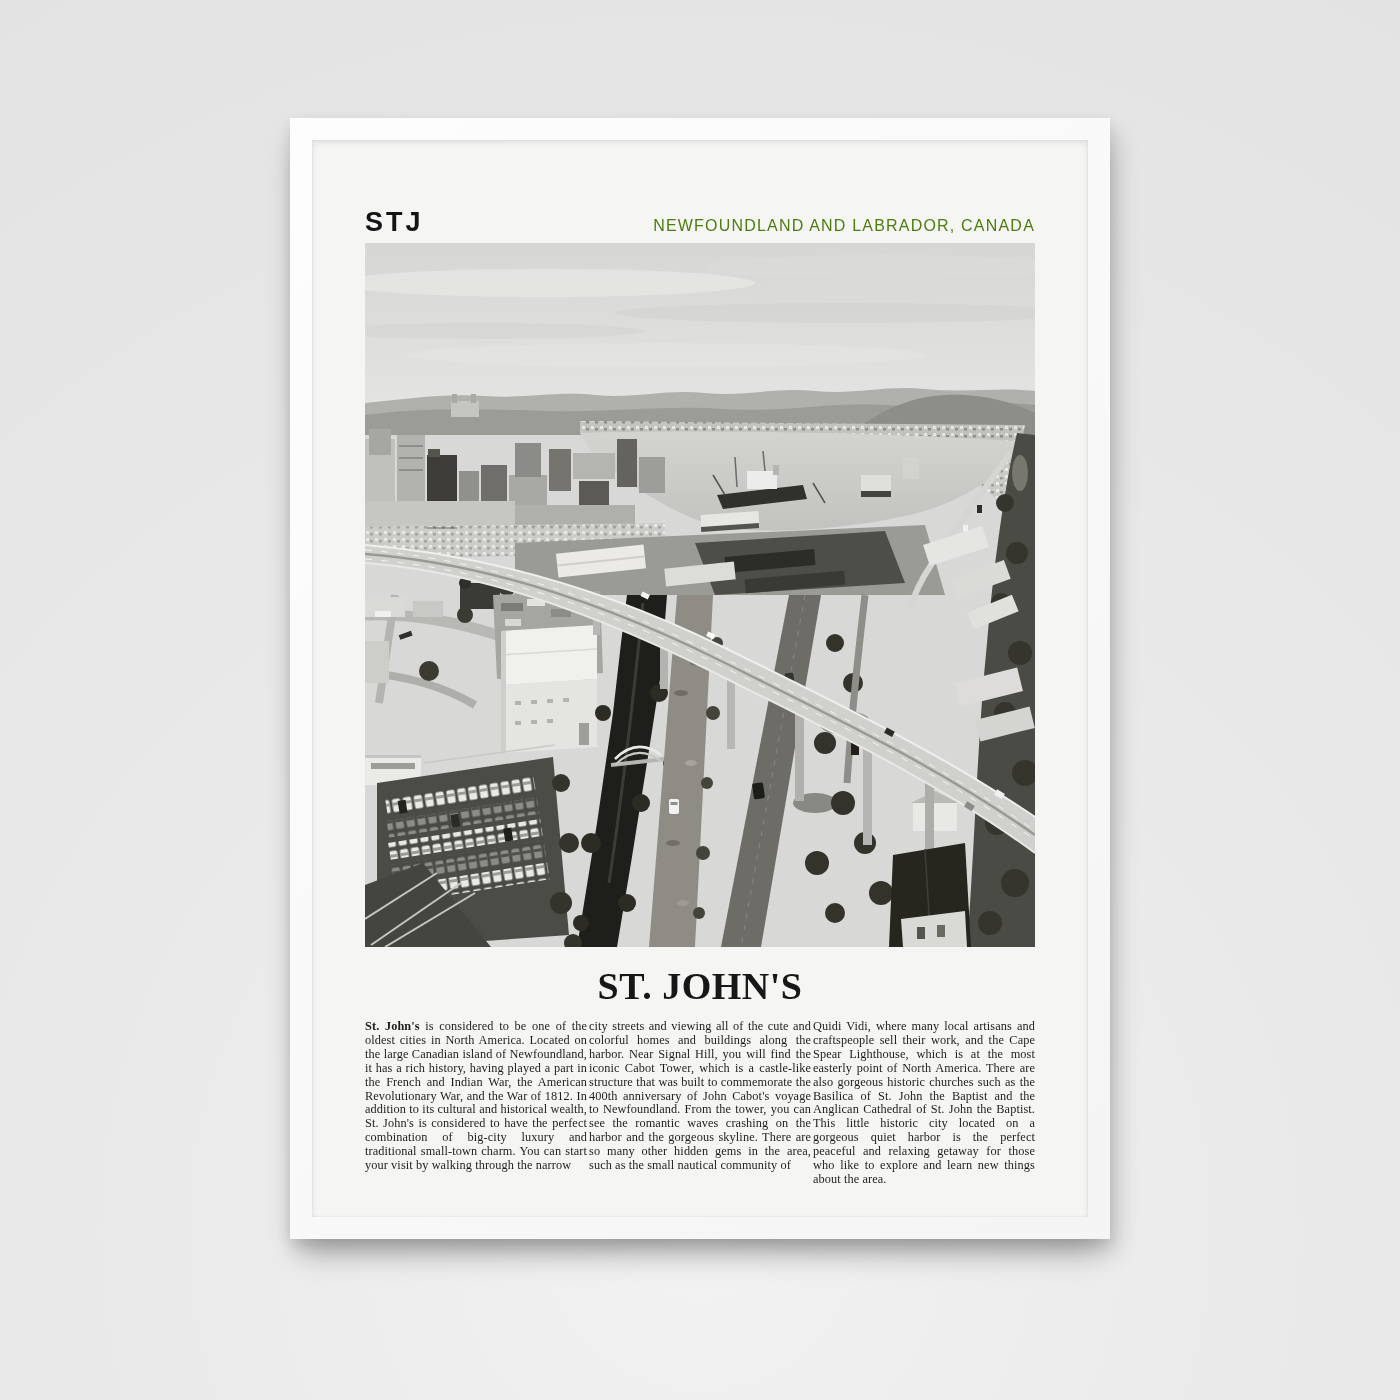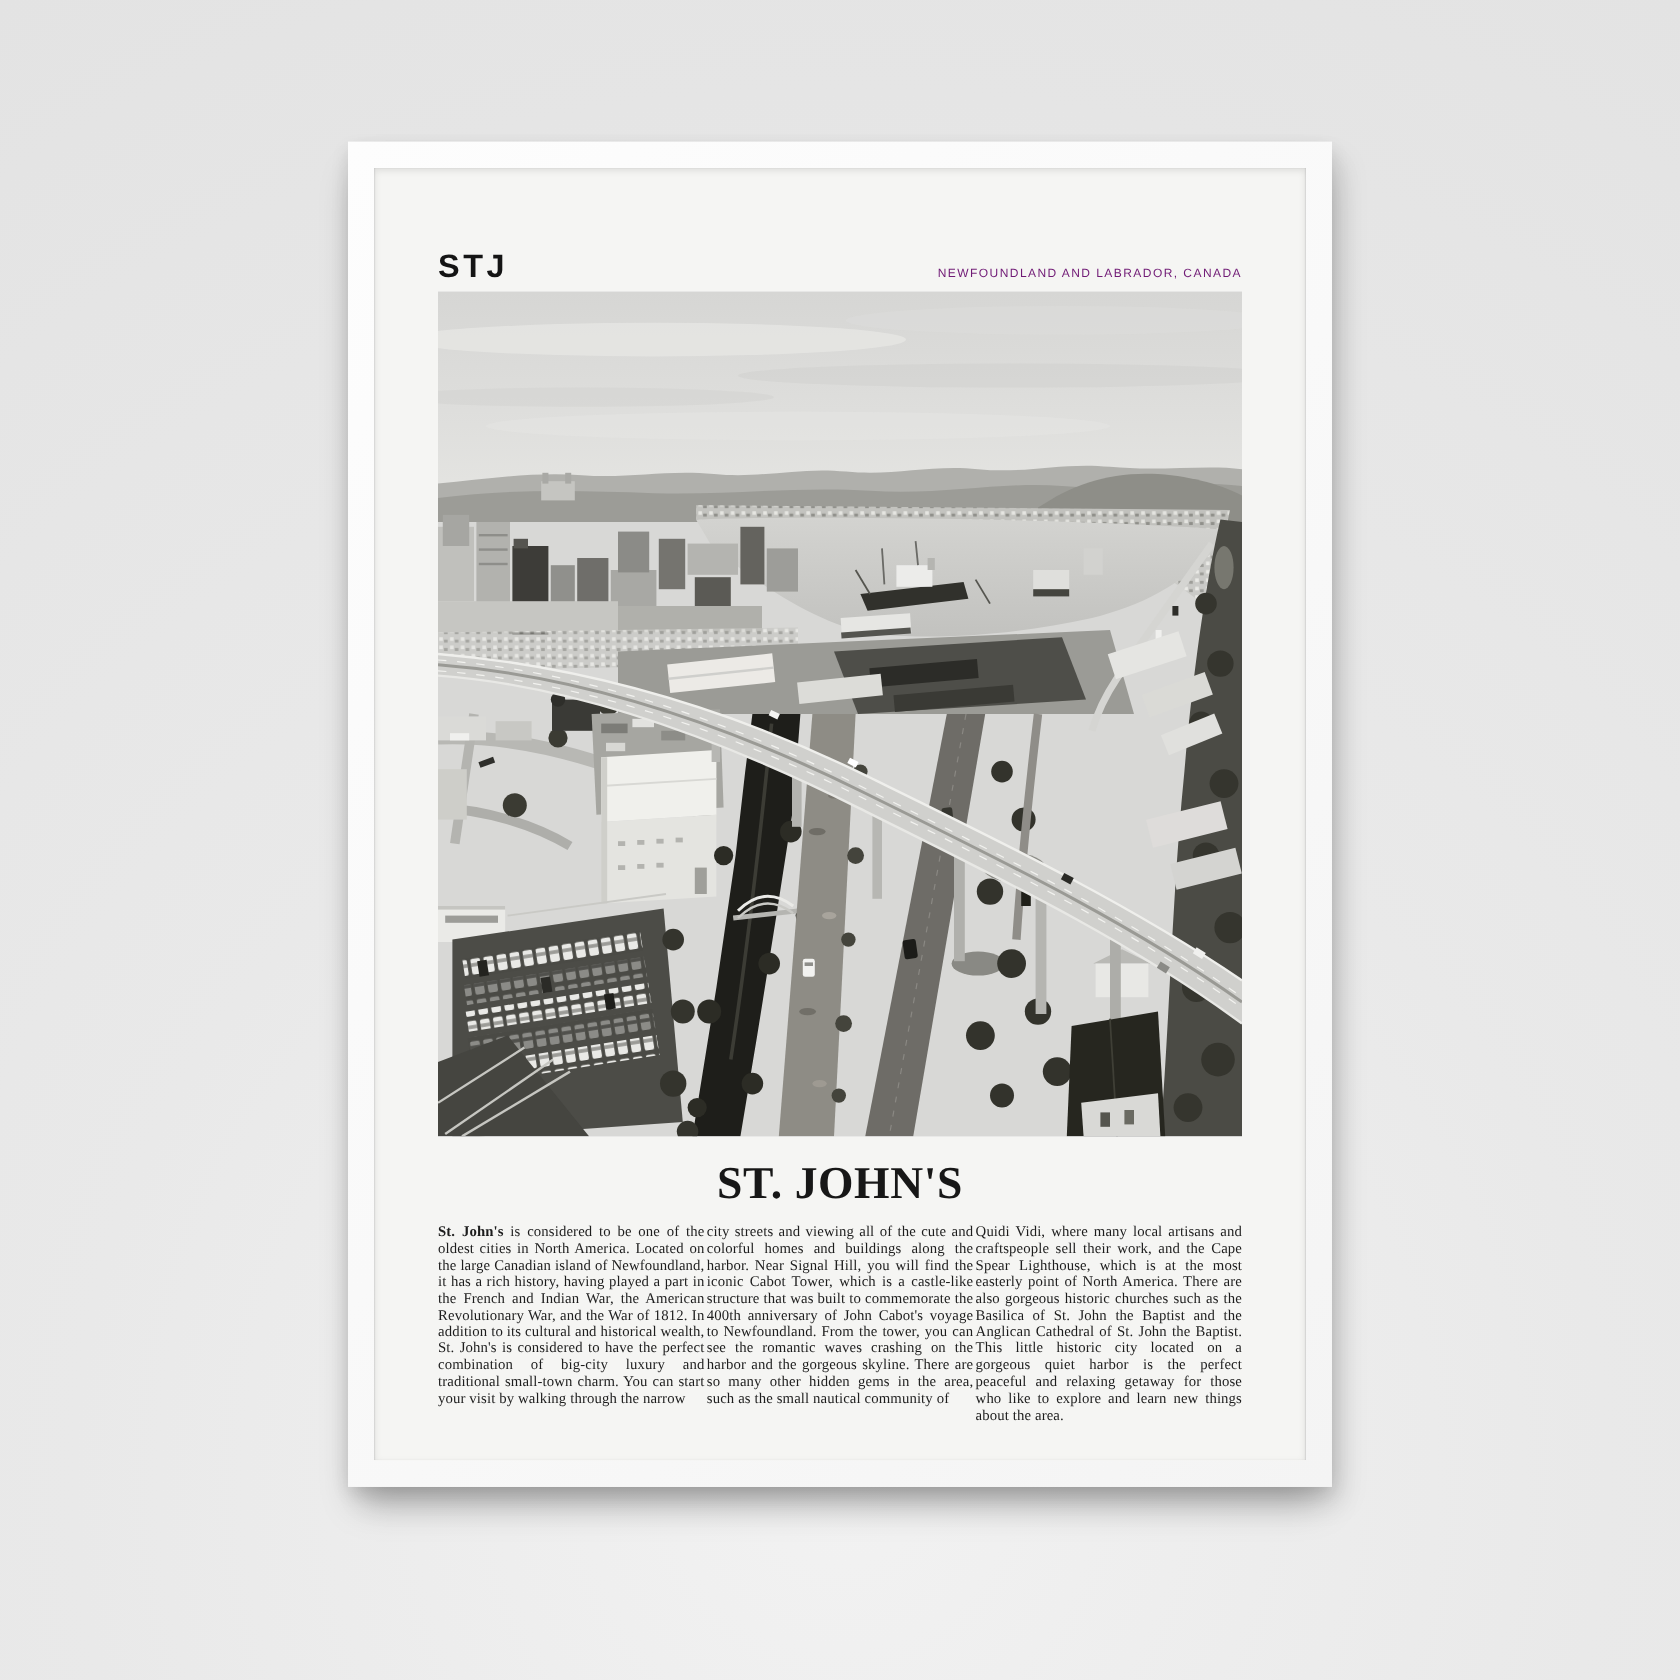--- a/index.html
+++ b/index.html
@@ -19,21 +19,21 @@
     box-shadow:inset 0 2px 6px rgba(0,0,0,0.10), inset 0 0 1px rgba(0,0,0,0.20);
   }
   .poster-header{
     position:absolute;left:53px;right:53px;top:66px;height:30px;
     display:flex;justify-content:space-between;align-items:flex-end;
   }
   .abbr{
     font-weight:700;font-size:27px;letter-spacing:3px;color:#141414;line-height:1;
   }
   .loc{
-    font-size:10px;letter-spacing:1.2px;color:#701a75;line-height:1;padding-bottom:2px;
+    font-size:16px;letter-spacing:1.2px;color:#4d7c0f;line-height:1;padding-bottom:2px;
   }
   .photo{
     position:absolute;left:53px;top:103px;width:670px;height:704px;overflow:hidden;background:#d8d8d6;
   }
   .photo svg{display:block;width:100%;height:100%;}
   .title{
     position:absolute;left:0;right:0;top:824px;margin:0;
     text-align:center;
     font-family:"Liberation Serif", serif;
     font-weight:700;font-size:38px;letter-spacing:0.5px;color:#171717;

